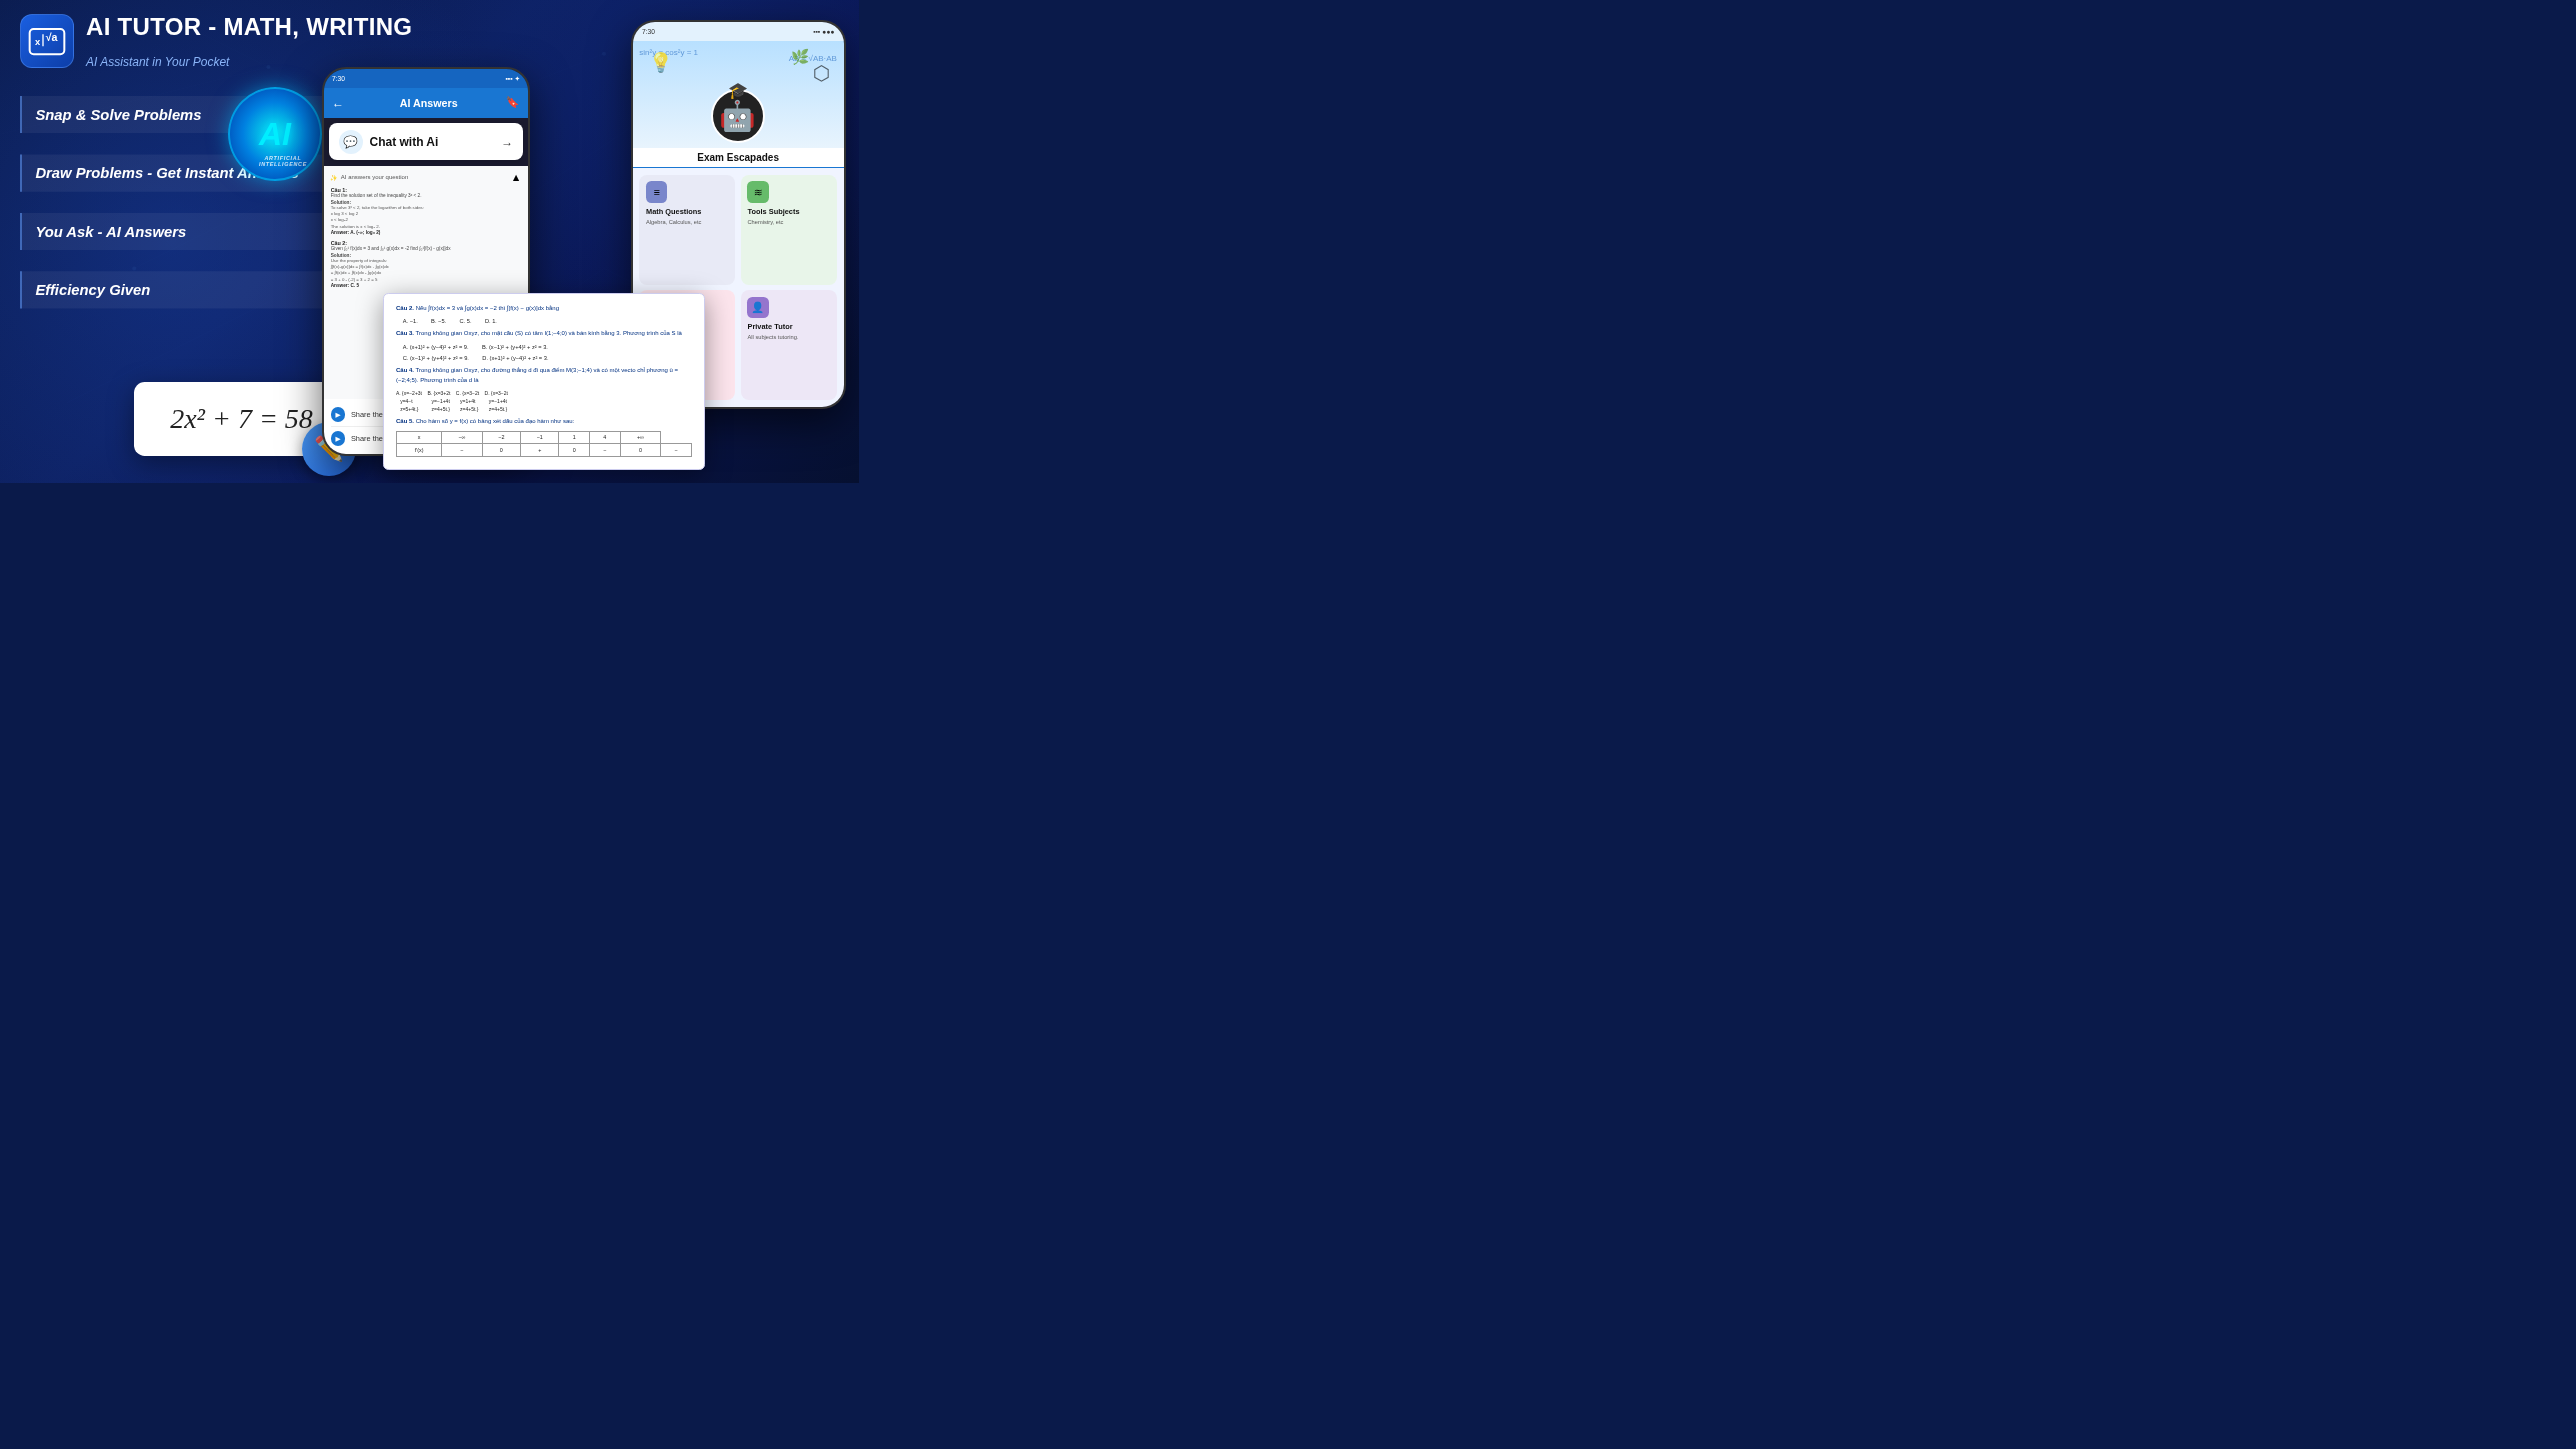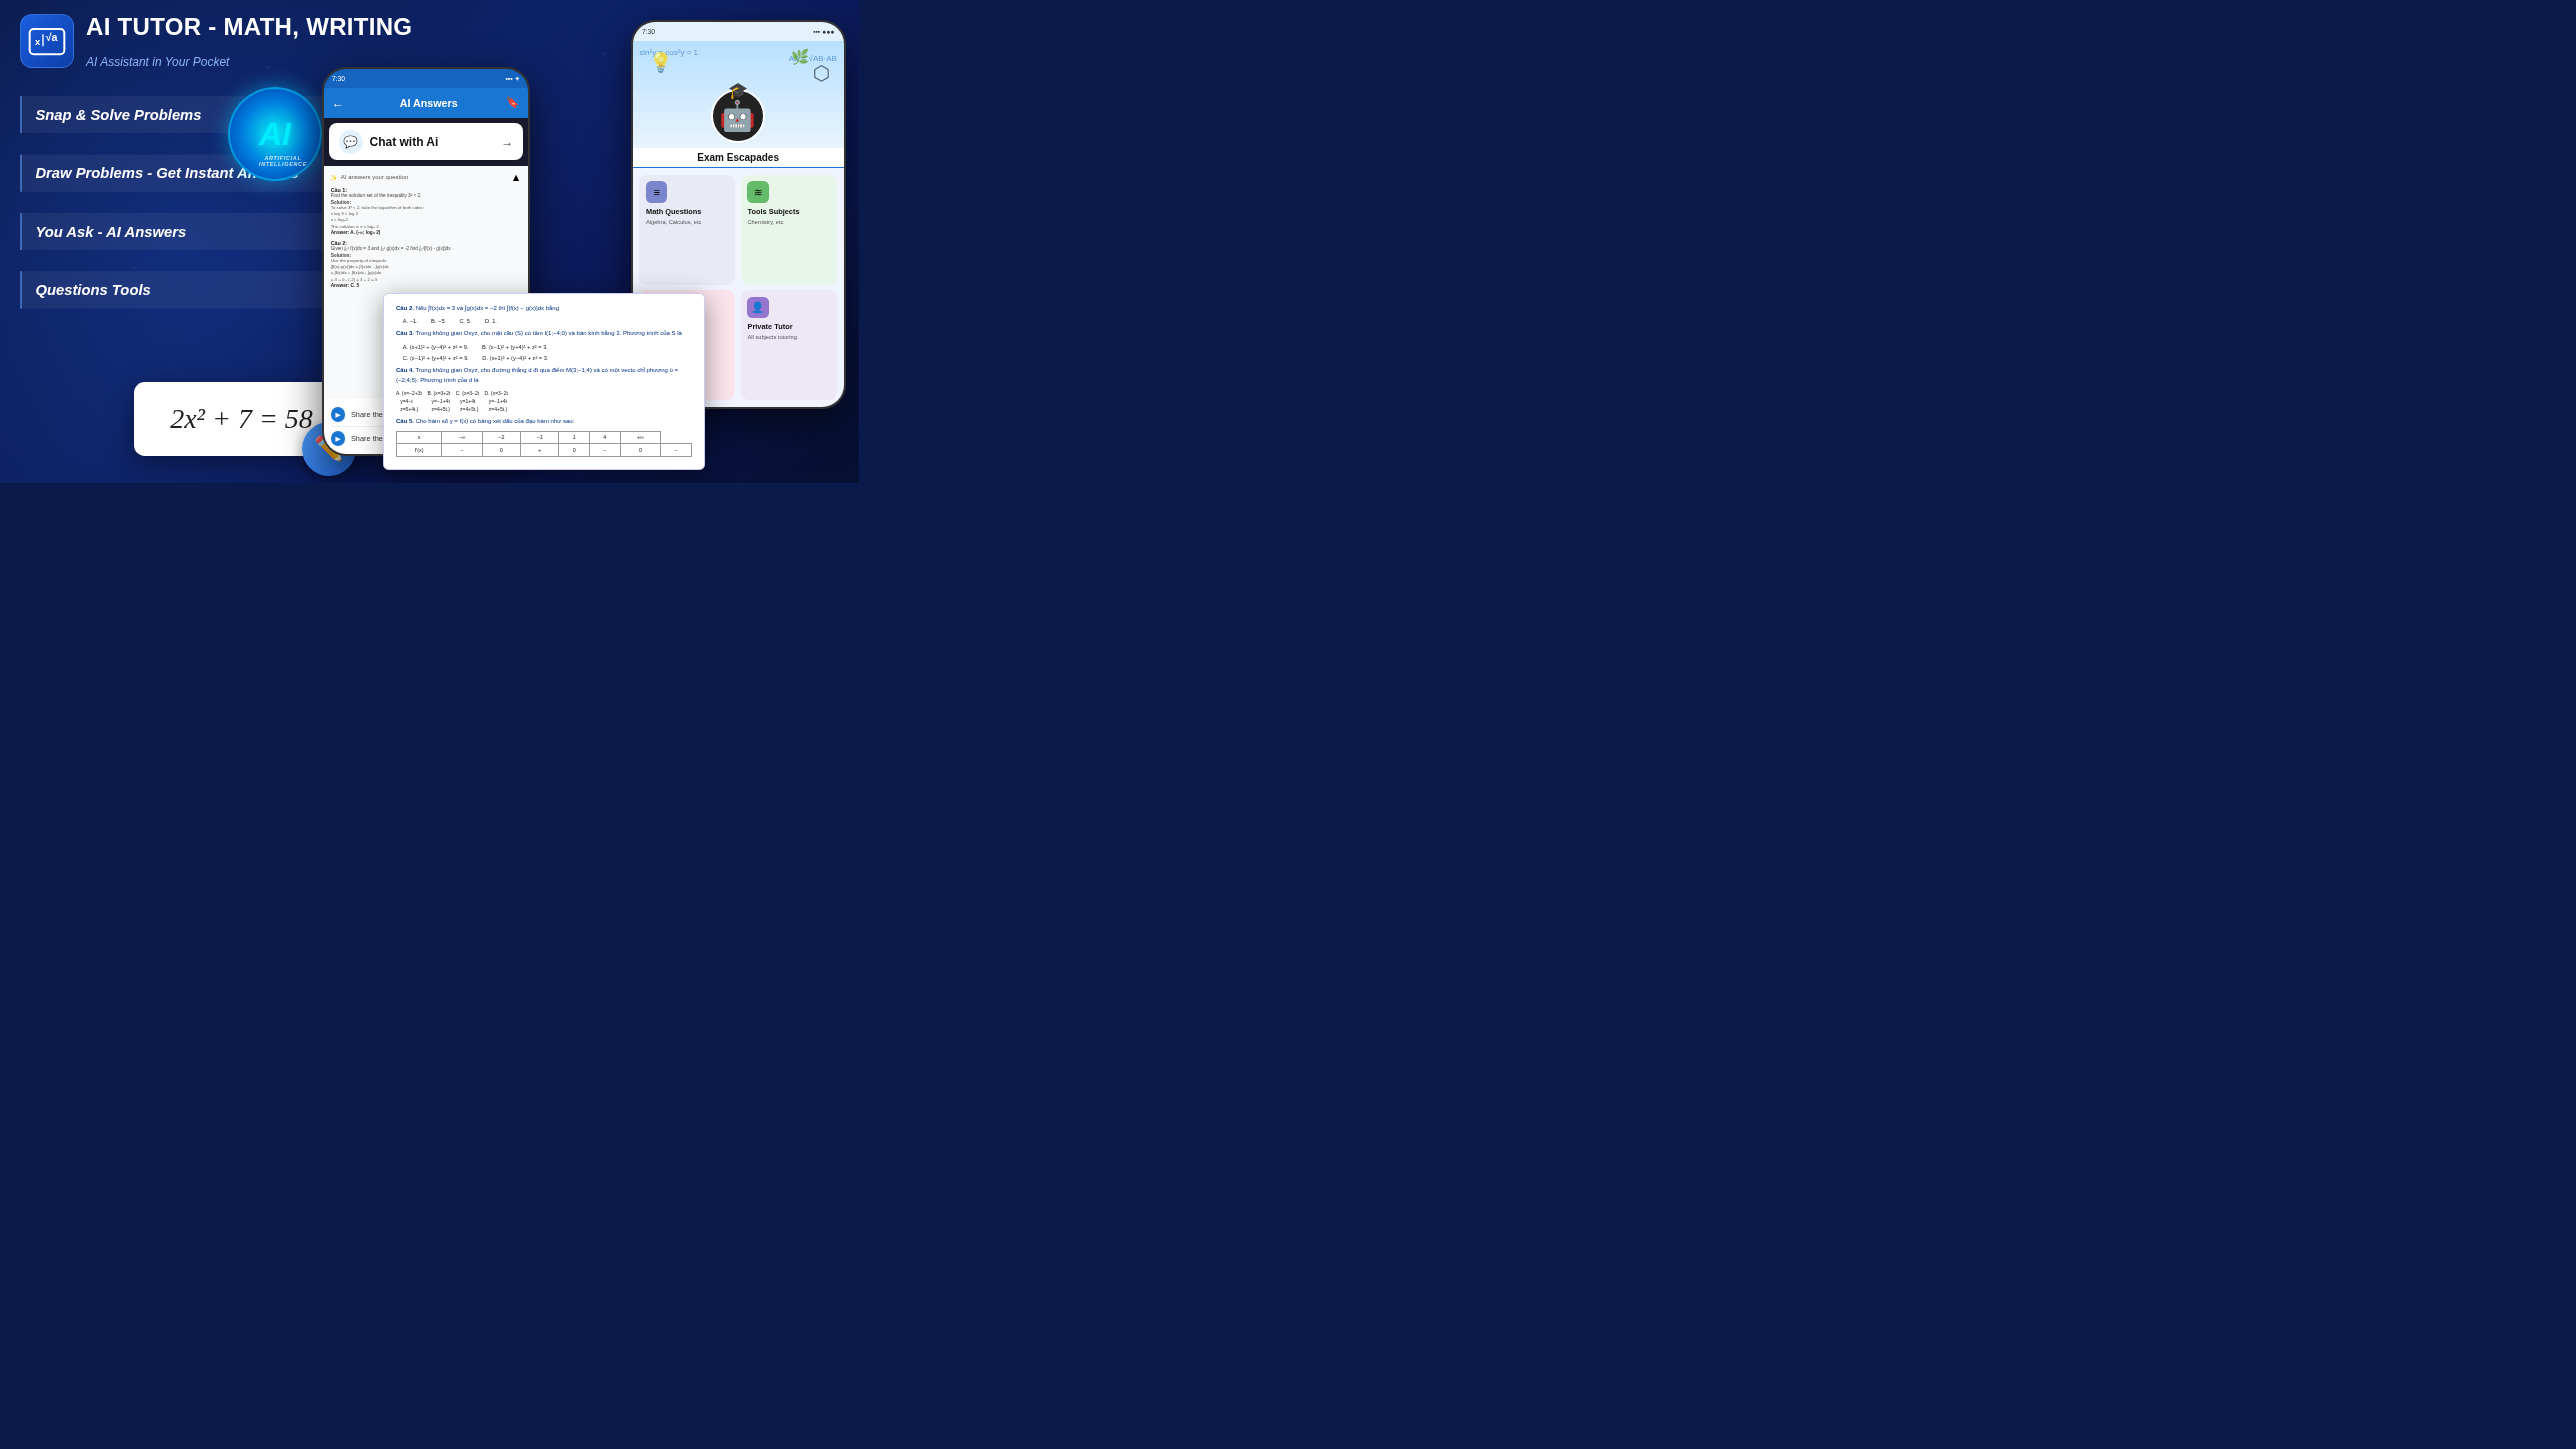--- a/index.html
+++ b/index.html
@@ -549,21 +549,21 @@
     <div class="feature-item">
       <span class="feature-label">Snap &amp; Solve Problems</span>
     </div>
     <div class="feature-item">
       <span class="feature-label">Draw Problems - Get Instant Answers</span>
     </div>
     <div class="feature-item">
       <span class="feature-label">You Ask - AI Answers</span>
     </div>
     <div class="feature-item">
-      <span class="feature-label">Questions Tools</span>
+      <span class="feature-label">Efficiency Given</span>
     </div>
   </div>
 </div>
 
 <div class="equation-card">
   <span class="equation-text">2x² + 7 = 58</span>
 </div>
 
 <div class="pencil-icon">
   <span>✏️</span>

